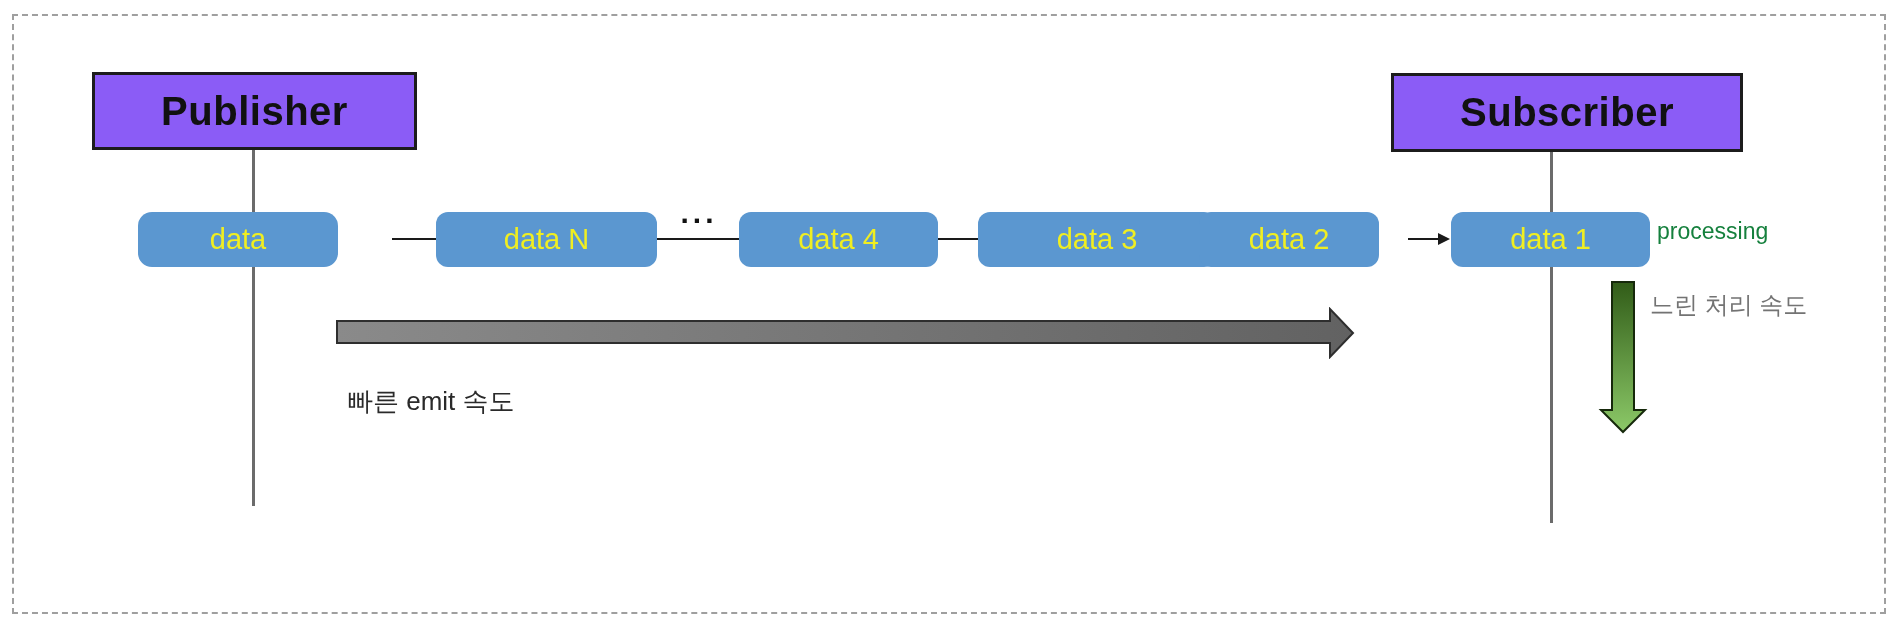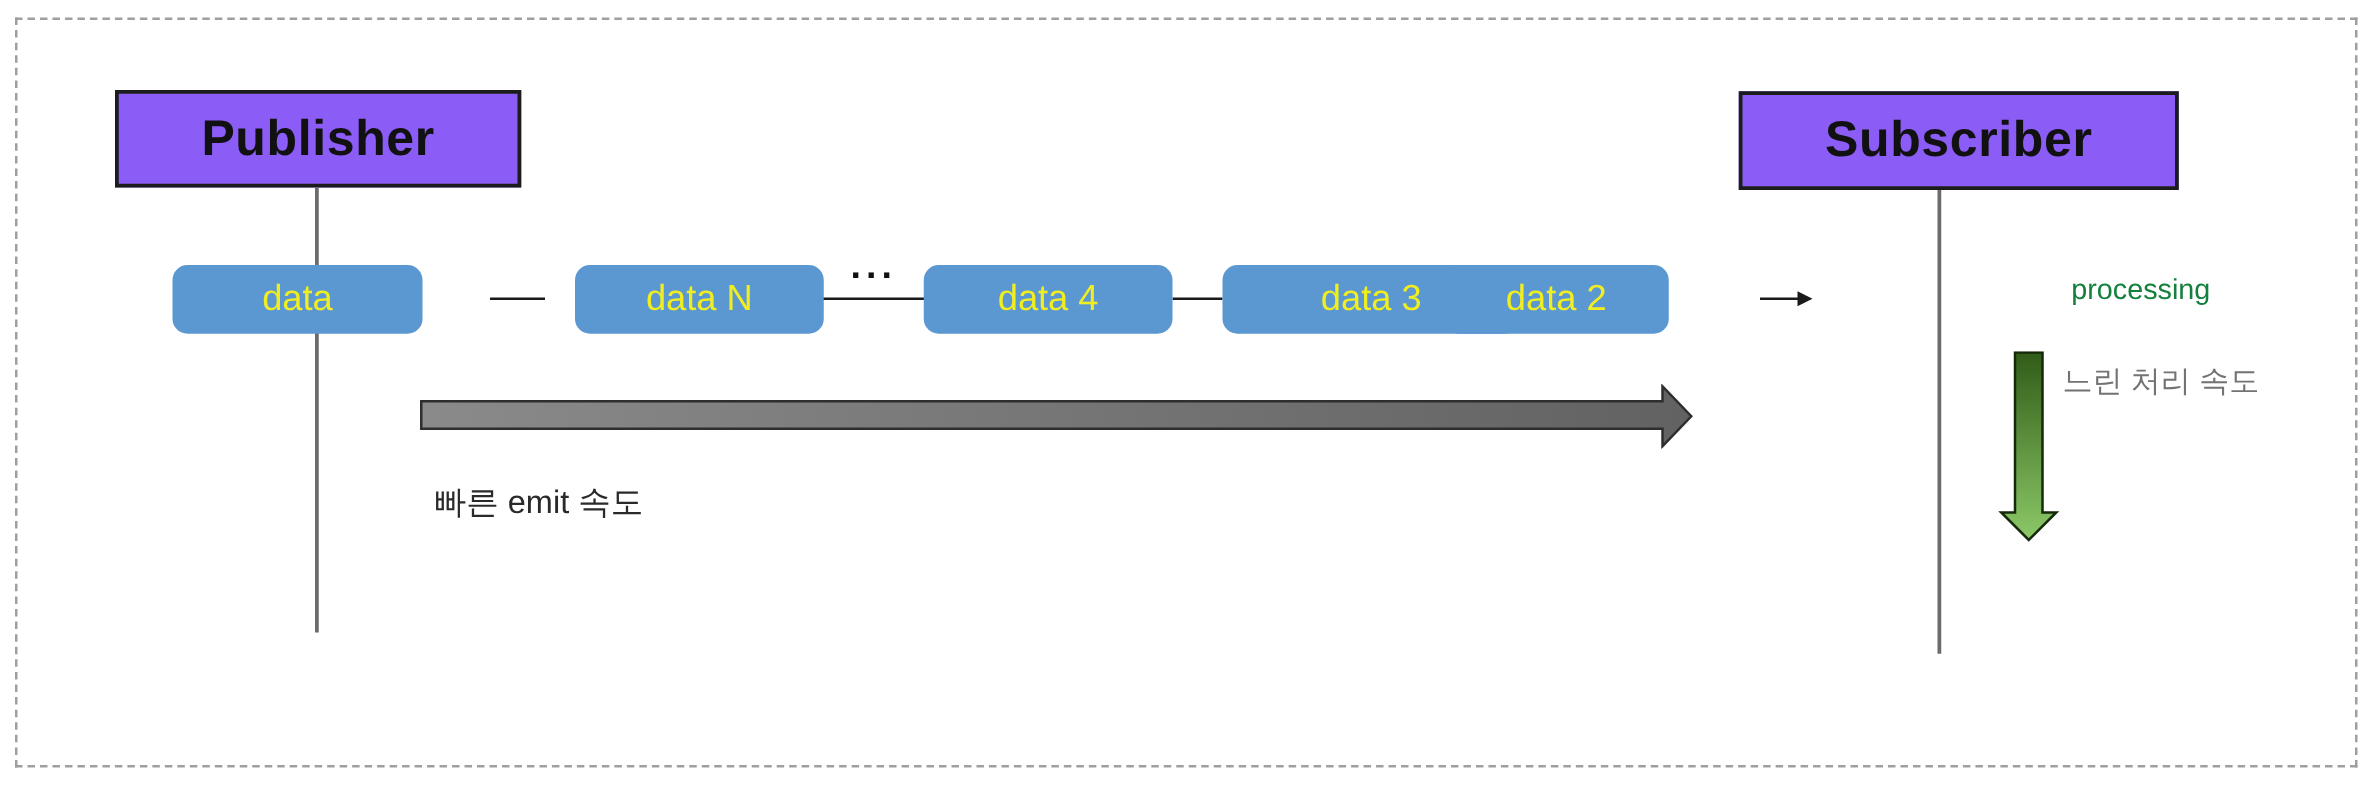--- a/index.html
+++ b/index.html
@@ -19,25 +19,25 @@
   .publisher-box{left:92px;top:72px;width:325px;height:78px;}
   .subscriber-box{left:1391px;top:73px;width:352px;height:79px;}
   .lifeline{position:absolute;width:3px;background:#6b6b6b;}
   .publisher-lifeline{left:252px;top:150px;height:356px;}
   .subscriber-lifeline{left:1550px;top:152px;height:371px;}
   .data-box{
     position:absolute;top:212px;height:55px;background:#5b97d0;border-radius:12px;
     display:flex;align-items:center;justify-content:center;
     color:#f0ee21;font-size:29px;z-index:2;
   }
-  .db-source{left:138px;width:200px;}
-  .db-n{left:436px;width:199px;margin-left:24px;}
+  .db-source{left:138px;width:200px;border-radius:14px;}
+  .db-n{left:436px;width:221px;}
   .db-4{left:739px;width:199px;}
   .db-3{left:978px;width:238px;}
-  .db-2{left:1155px;width:180px;}
+  .db-2{left:1199px;width:180px;}
   .db-1{left:1451px;width:199px;}
   .connector{position:absolute;top:238px;height:2px;background:#1a1a1a;z-index:1;}
   .c-pre-n{left:392px;width:44px;}
   .c-n-4{left:635px;width:105px;}
   .c-4-3{left:938px;width:40px;}
   .c-3-2{left:1175px;width:38px;}
   .c-2-1{left:1408px;width:34px;}
   .arrowhead{
     position:absolute;left:1438px;top:233px;width:0;height:0;z-index:1;
     border-left:12px solid #1a1a1a;border-top:6px solid transparent;border-bottom:6px solid transparent;
@@ -91,20 +91,23 @@
   </div>
   <div class="data-box db-4">
     <span>data 4</span>
   </div>
   <div class="data-box db-3">
     <span>data 3</span>
   </div>
   <div class="data-box db-2">
     <span>data 2</span>
   </div>
+  <div class="data-box db-1">
+    <span>data 1</span>
+  </div>
 
   <div class="ellipsis">...</div>
 
   <div class="processing-label">processing</div>
 
   <svg class="emit-arrow" width="1022" height="52" viewBox="0 0 1022 52">
     <defs>
       <linearGradient id="grayGrad" x1="0" y1="0" x2="1" y2="0">
         <stop offset="0" stop-color="#8a8a8a"></stop>
         <stop offset="1" stop-color="#626262"></stop>

